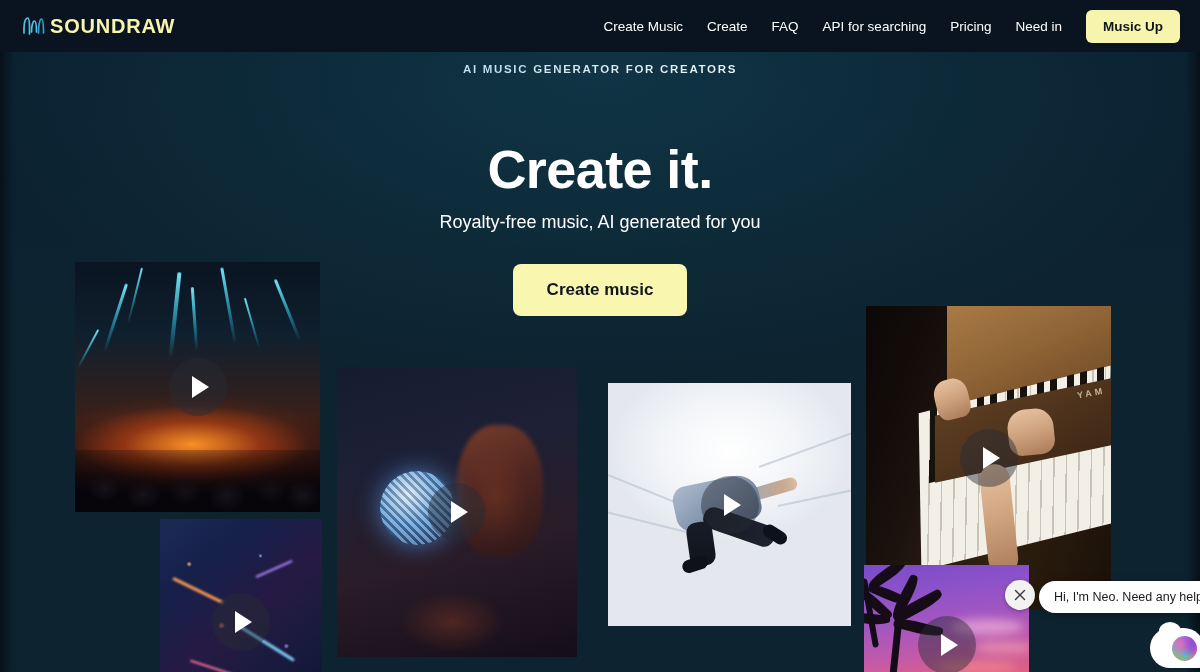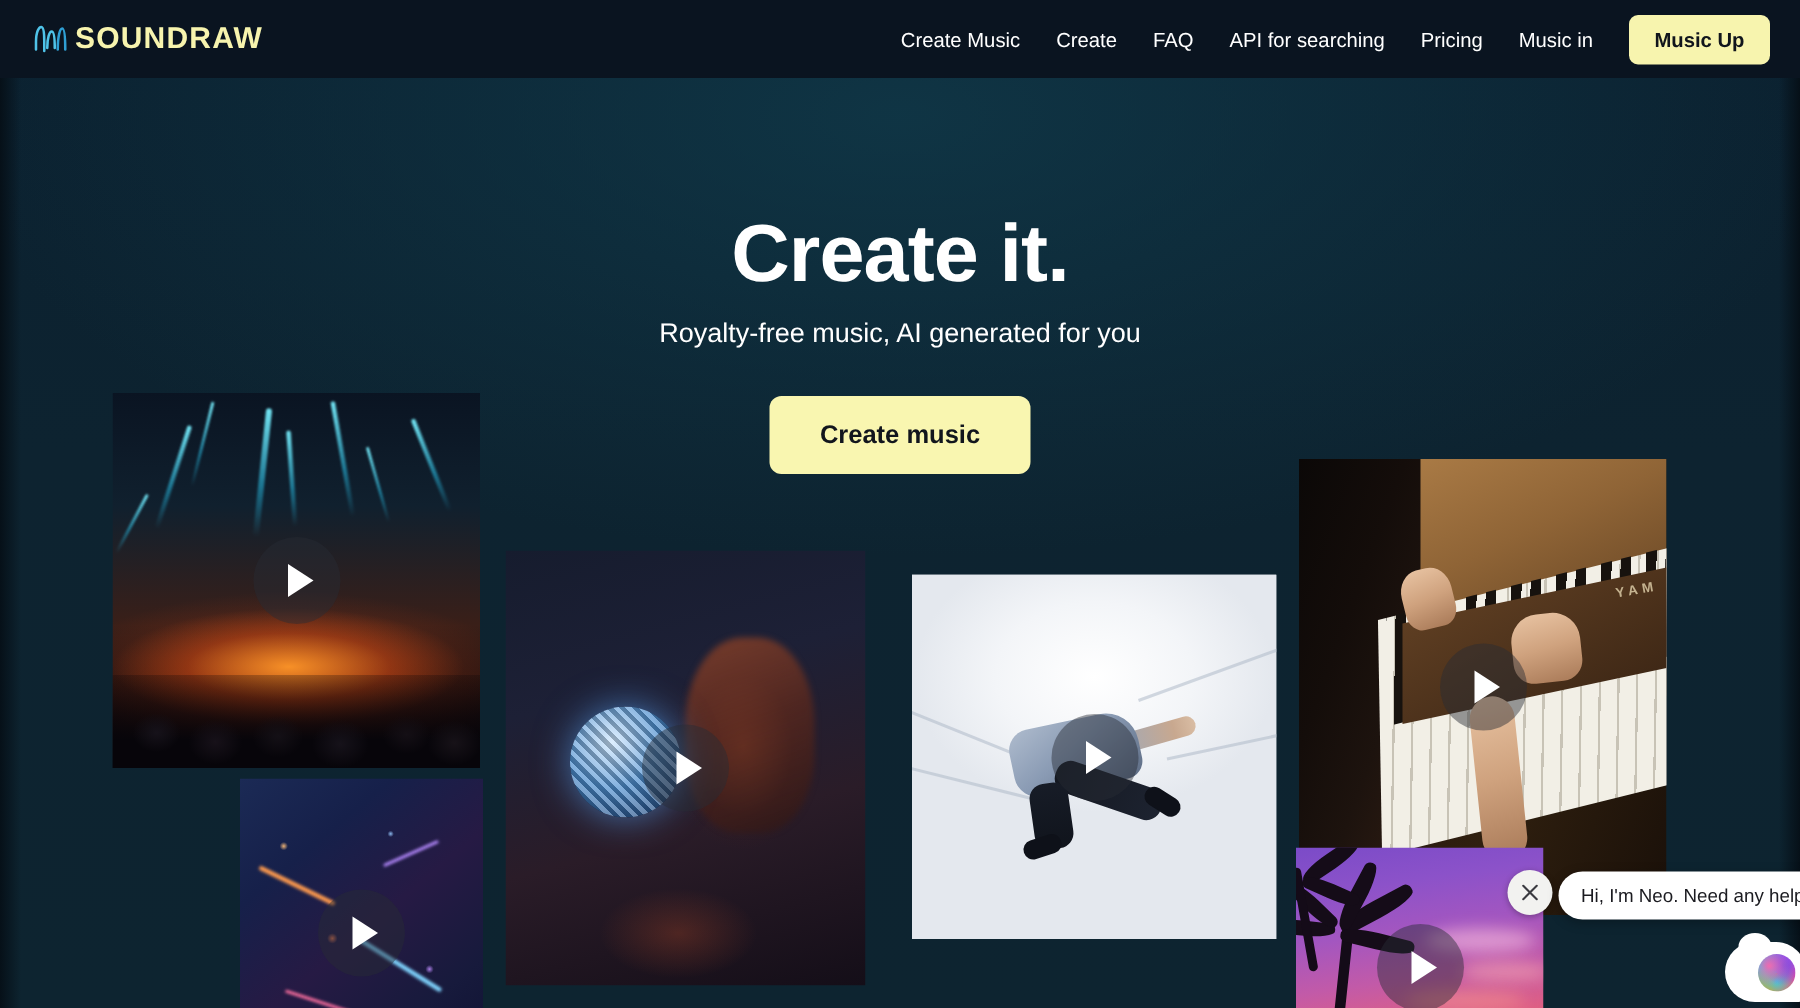--- a/index.html
+++ b/index.html
@@ -454,27 +454,28 @@
       </svg>
       <span class="logo-text">SOUNDRAW</span>
     </div>
 
     <nav class="nav">
       <a class="nav-link">Create Music</a>
       <a class="nav-link">Create</a>
       <a class="nav-link">FAQ</a>
       <a class="nav-link">API for searching</a>
       <a class="nav-link">Pricing</a>
-      <a class="nav-link">Music in</a>
+      <a class="nav-link">Need in</a>
       <button class="signup-btn">Music Up</button>
     </nav>
   </div>
 
   <div class="hero">
 
+    <div class="eyebrow">AI MUSIC GENERATOR FOR CREATORS</div>
 
     <h1 class="headline">
       <br>
       <span>Create it.</span>
     </h1>
 
     <div class="subtitle">Royalty-free music, AI generated for you</div>
 
     <div class="cta-wrap">
       <button class="cta-btn">Create music</button>

